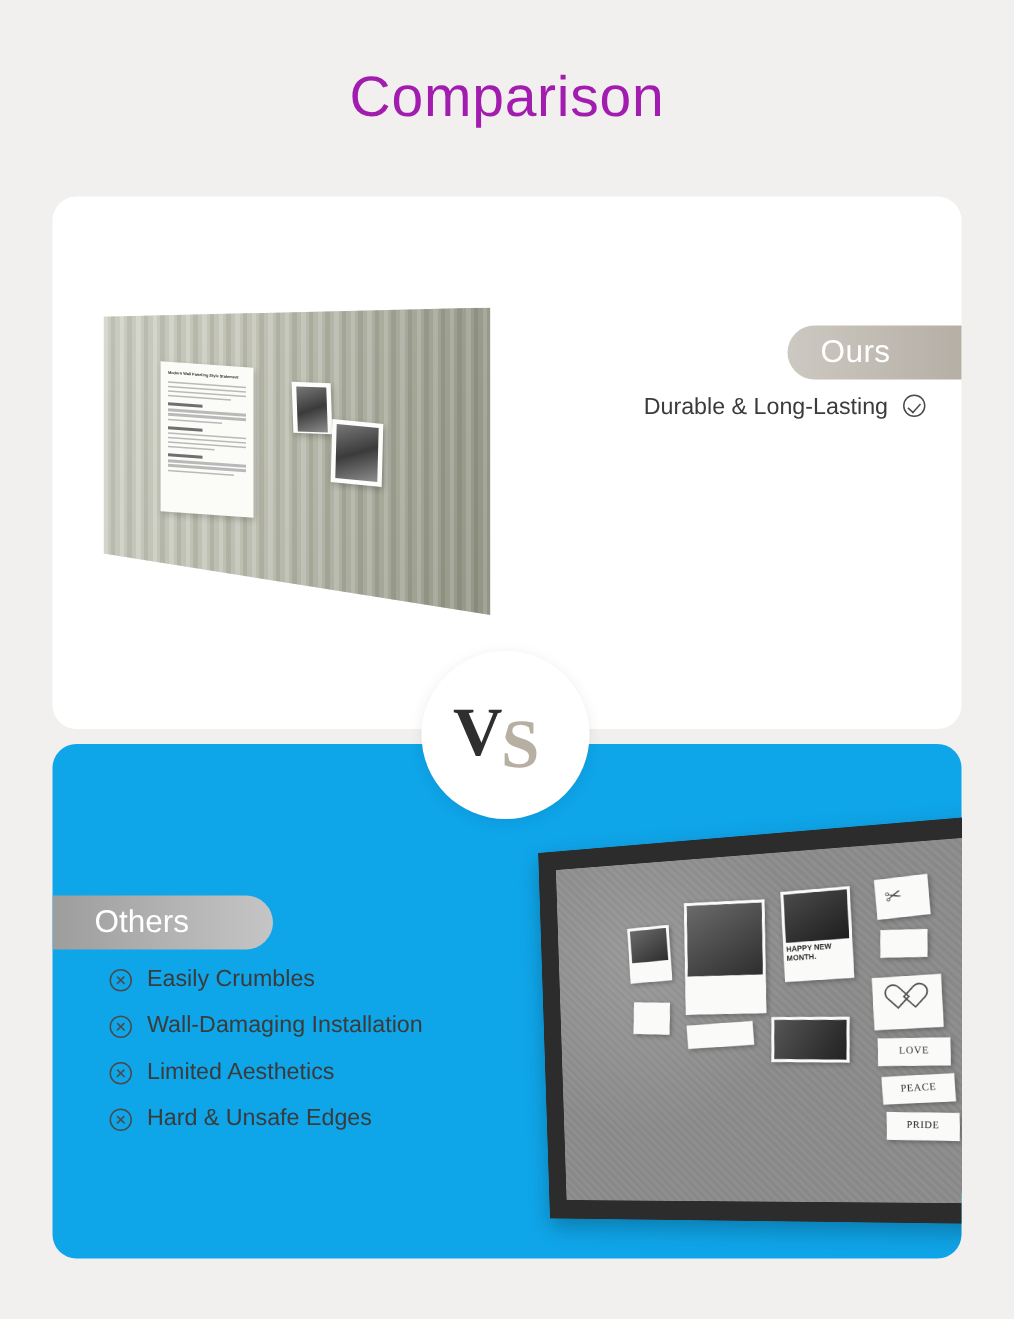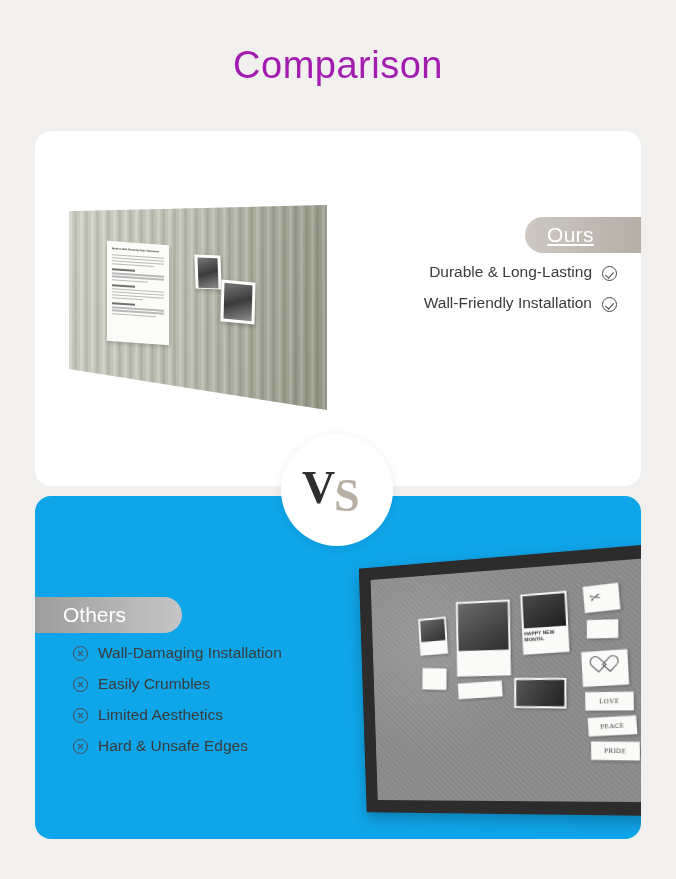--- a/index.html
+++ b/index.html
@@ -129,38 +129,37 @@
     width: 116px;
     height: 36px;
     background: linear-gradient(90deg, #cdc8c1 0%, #b5afa6 100%);
     border-radius: 18px 0 0 18px;
     color: #ffffff;
     font-size: 21px;
     display: flex;
     align-items: center;
     padding-left: 22px;
     letter-spacing: 0.3px;
-    text-decoration: underline;
   }
 
   .ours-list {
     position: absolute;
     right: 24px;
     top: 132px;
     width: 330px;
     text-align: right;
   }
   .ours-list li {
     list-style: none;
     font-size: 15.5px;
     color: #3b3b3b;
     margin-bottom: 13px;
     display: flex;
     justify-content: flex-end;
-    align-items: flex-end;
+    align-items: flex-start;
     gap: 10px;
   }
   .tick {
     flex: 0 0 auto;
     width: 15px; height: 15px;
     border: 1.3px solid #4a4a4a;
     border-radius: 50%;
     position: relative;
   }
   .tick::after {
@@ -386,47 +385,43 @@
         </div>
     </div>
 
     <div class="ours-label">Ours</div>
 
     <ul class="ours-list">
       <li>
         <span>Durable &amp; Long-Lasting</span>
         <span class="tick"></span>
       </li>
-      <li>
-        <span>Wall-Friendly Installation</span>
-        <span class="tick"></span>
-      </li>
     </ul>
   </div>
 
   <div class="vs-badge">
     <div class="vs-inner">
       <span class="vs-v">V</span>
       <span class="vs-slash"></span>
       <span class="vs-s">S</span>
     </div>
   </div>
 
   <div class="others-card">
 
     <div class="others-label">Others</div>
 
     <ul class="others-list">
       <li>
         <span class="cross"></span>
-        <span>Wall-Damaging Installation</span>
+        <span>Easily Crumbles</span>
       </li>
       <li>
         <span class="cross"></span>
-        <span>Easily Crumbles</span>
+        <span>Wall-Damaging Installation</span>
       </li>
       <li>
         <span class="cross"></span>
         <span>Limited Aesthetics</span>
       </li>
       <li>
         <span class="cross"></span>
         <span>Hard &amp; Unsafe Edges</span>
       </li>
     </ul>

